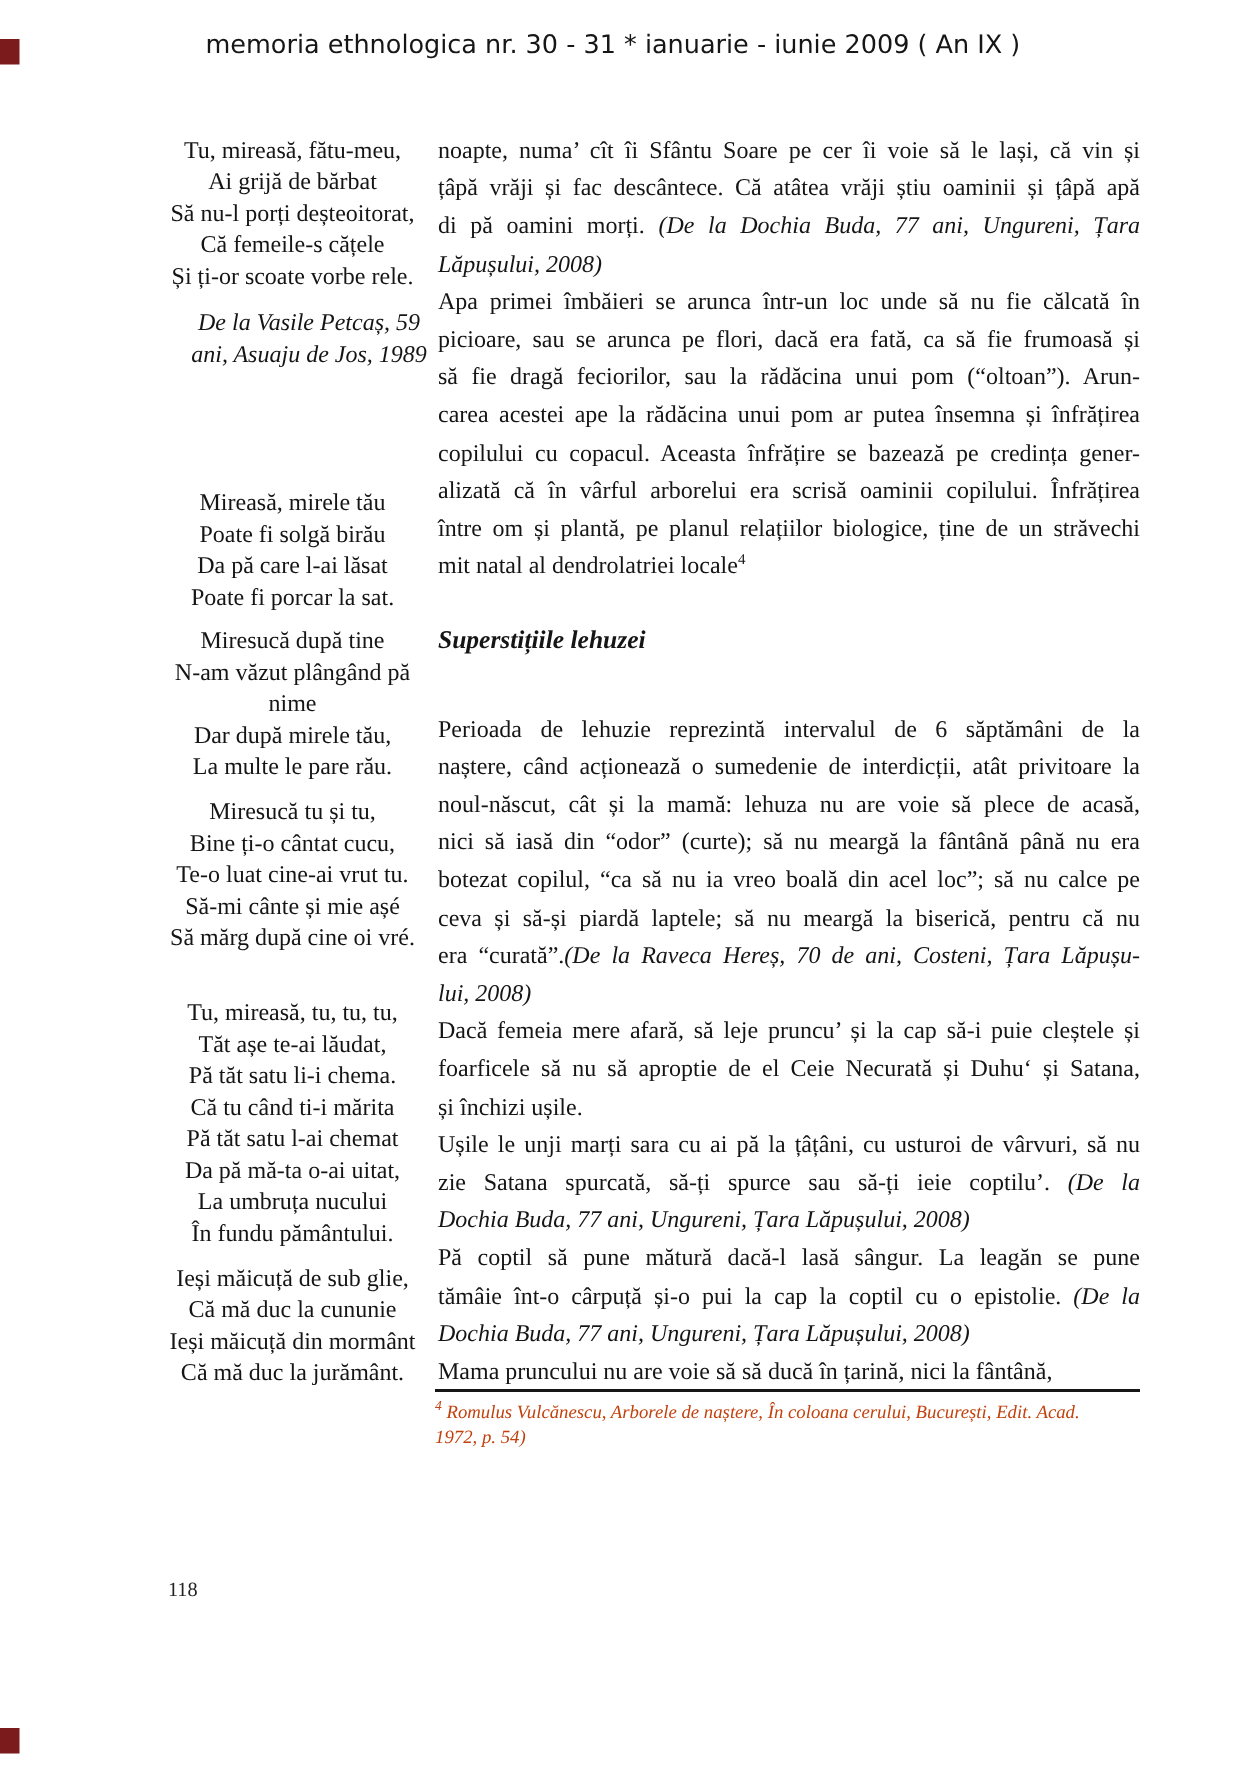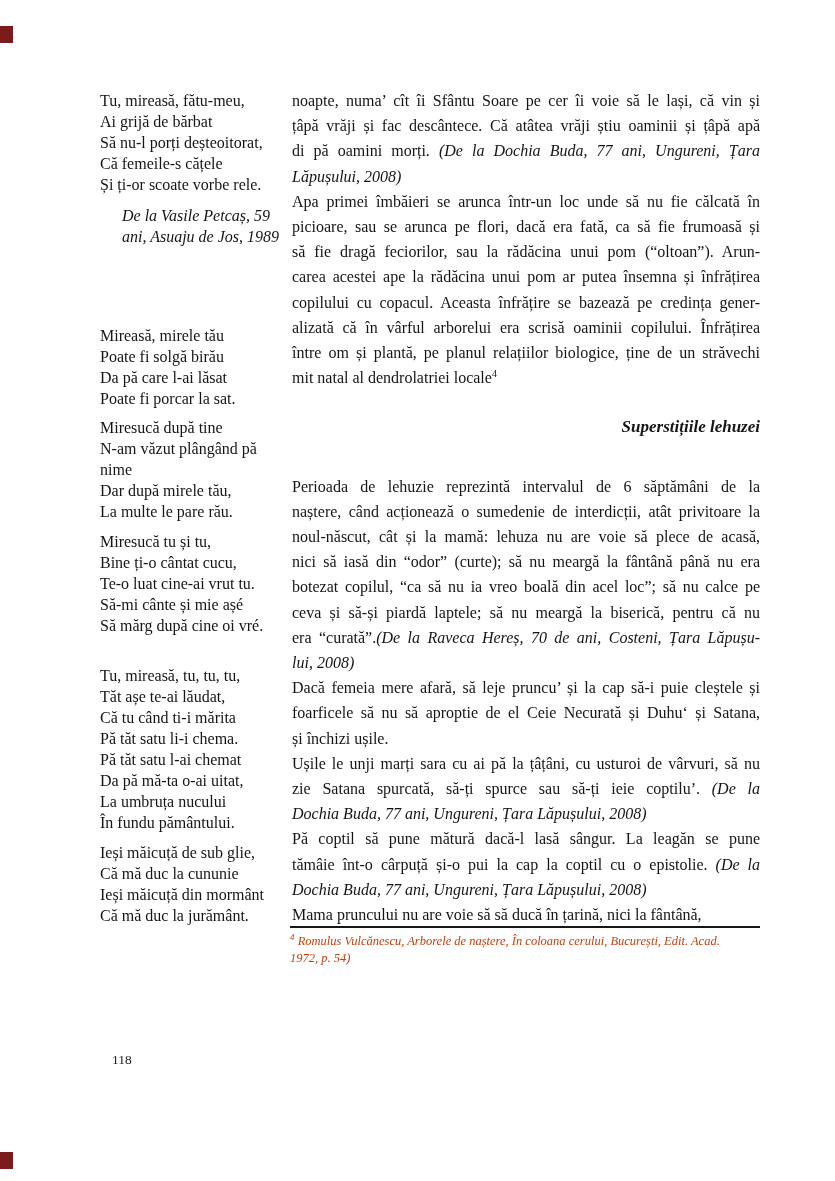--- a/index.html
+++ b/index.html
@@ -7,47 +7,48 @@
         font-family:"Liberation Serif", serif;color:#151515;}
   .journal-header{position:absolute;left:137px;top:20px;
         font-family:"DejaVu Sans", "Liberation Sans", sans-serif;
         font-size:17px;color:#161616;white-space:nowrap;}
   .edge-marker{position:absolute;left:0;width:13px;height:17px;}
   .edge-marker.top{top:26px;}
   .edge-marker.bottom{top:1152px;}
   .left-col{position:absolute;left:100px;top:90px;width:190px;
         font-size:16px;line-height:21px;}
   .stanza{margin:0;}
-  .stanza .pline{white-space:nowrap;}
+  .stanza .pline{white-space:nowrap;text-align:center;}
   .stanza.italic{font-style:italic;}
   .left-col .stanza:nth-child(2){margin-top:10px;margin-left:22px;}
   .left-col .stanza:nth-child(3){margin-top:78px;}
   .left-col .stanza:nth-child(4){margin-top:8px;}
   .left-col .stanza:nth-child(5){margin-top:9px;}
   .left-col .stanza:nth-child(6){margin-top:29px;}
   .left-col .stanza:nth-child(7){margin-top:9px;}
   .right-col{position:absolute;left:292px;top:88px;width:468px;
         font-size:16px;line-height:25.2px;}
   .rline{width:468px;}
   .rline.just{text-align:justify;text-align-last:justify;}
   .it{font-style:italic;}
   .rline sup{font-size:10px;line-height:0;vertical-align:super;}
   .rheading{font-weight:bold;font-style:italic;font-size:17px;
-        margin-top:24px;margin-bottom:34px;text-align:right;}
+        margin-top:24px;margin-bottom:34px;}
   .footnote{position:absolute;left:290px;top:926px;width:470px;}
   .footnote-rule{border:0;border-top:2px solid #161616;margin:0 0 5px 0;}
   .footnote-text{font-size:12.5px;font-style:italic;line-height:17px;color:#c2410c;}
   .footnote-text sup{font-size:9px;line-height:0;vertical-align:super;font-style:italic;}
   .page-number{position:absolute;left:112px;top:1052px;font-size:13.5px;color:#222;text-align:right;}
 </style>
 </head>
 <body>
 
 <div class="page">
 
+  <div class="journal-header">memoria ethnologica nr. 30 - 31 * ianuarie - iunie 2009 ( An IX )</div>
 
   <div class="edge-marker top" style="background: rgb(123, 27, 27);"></div>
   <div class="edge-marker bottom" style="background: rgb(123, 27, 27);"></div>
 
   <div class="left-col">
       <div class="stanza">
         <div class="pline">Tu, mireasă, fătu-meu,</div>
         <div class="pline">Ai grijă de bărbat</div>
         <div class="pline">Să nu-l porți deșteoitorat,</div>
         <div class="pline">Că femeile-s cățele</div>
@@ -73,22 +74,22 @@
       <div class="stanza">
         <div class="pline">Miresucă tu și tu,</div>
         <div class="pline">Bine ți-o cântat cucu,</div>
         <div class="pline">Te-o luat cine-ai vrut tu.</div>
         <div class="pline">Să-mi cânte și mie așé</div>
         <div class="pline">Să mărg după cine oi vré.</div>
       </div>
       <div class="stanza">
         <div class="pline">Tu, mireasă, tu, tu, tu,</div>
         <div class="pline">Tăt așe te-ai lăudat,</div>
+        <div class="pline">Pă tăt satu li-i chema.</div>
         <div class="pline">Că tu când ti-i mărita</div>
-        <div class="pline">Pă tăt satu li-i chema.</div>
         <div class="pline">Pă tăt satu l-ai chemat</div>
         <div class="pline">Da pă mă-ta o-ai uitat,</div>
         <div class="pline">La umbruța nucului</div>
         <div class="pline">În fundu pământului.</div>
       </div>
       <div class="stanza">
         <div class="pline">Ieși măicuță de sub glie,</div>
         <div class="pline">Că mă duc la cununie</div>
         <div class="pline">Ieși măicuță din mormânt</div>
         <div class="pline">Că mă duc la jurământ.</div>

